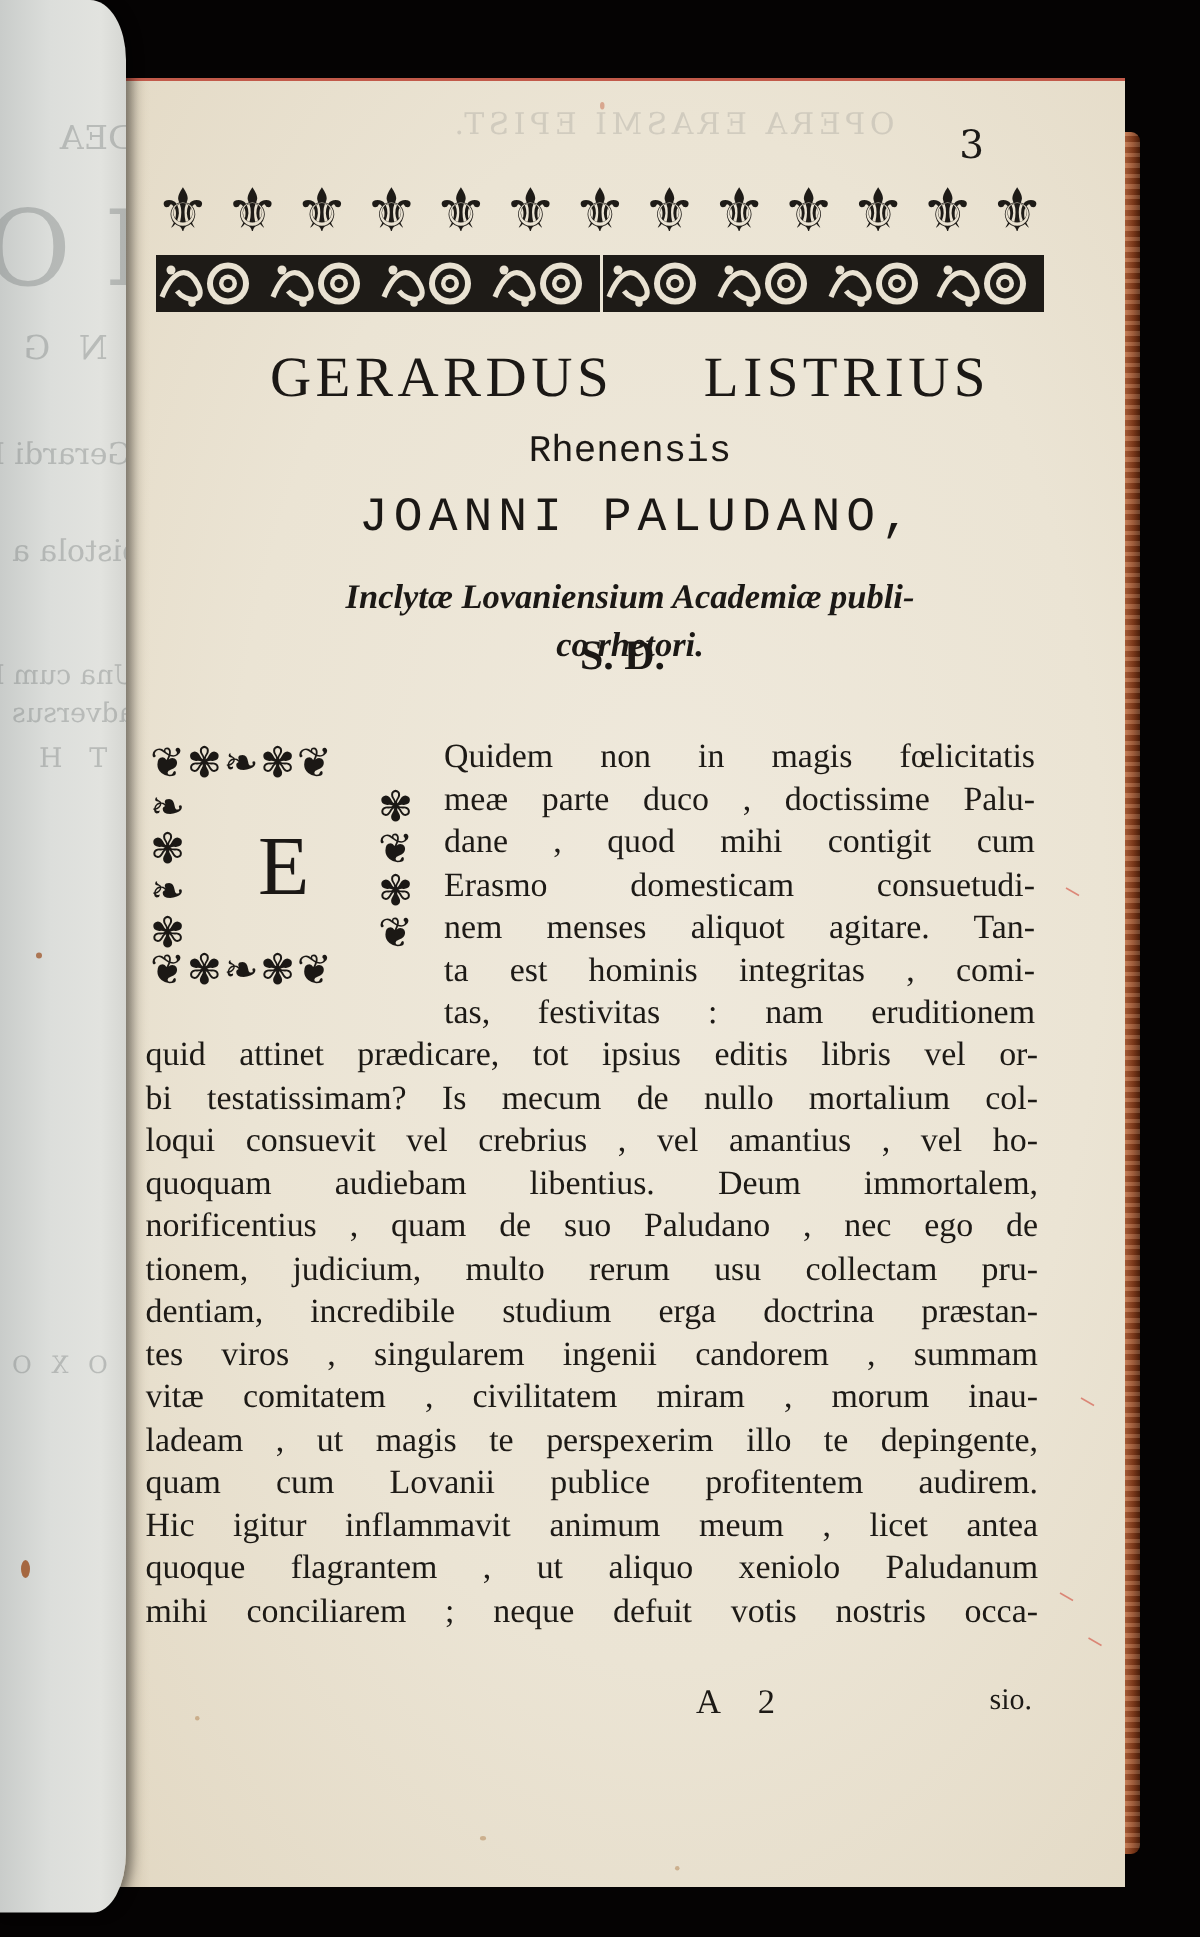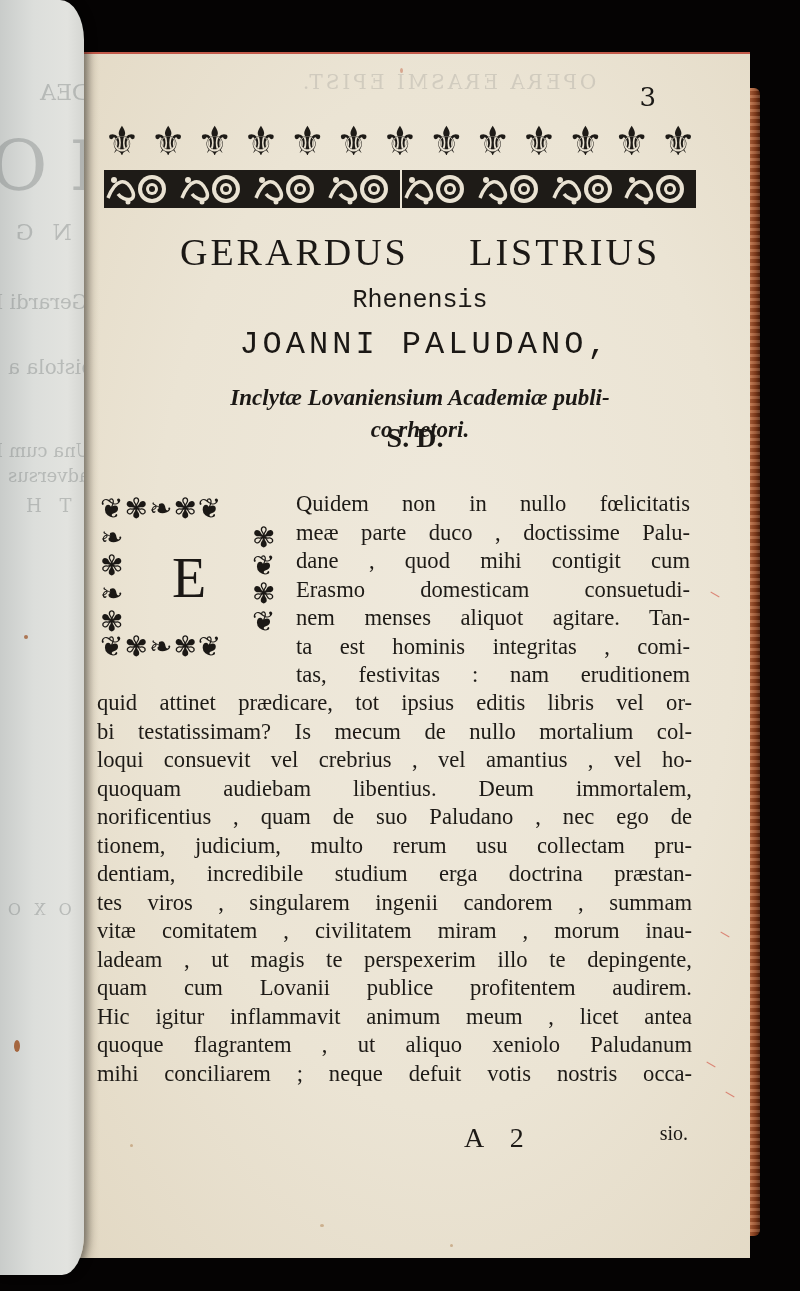--- a/index.html
+++ b/index.html
@@ -62,21 +62,21 @@
     .init-bottom { left: 0; bottom: 0; }
     .init-left { left: 0; top: 30px; width: 30px; line-height: 28px; }
     .init-right { right: 0; top: 30px; width: 34px; line-height: 28px; }
     .init-letter { position: absolute; left: 72px; top: 52px; font-size: 56px; font-family: "Liberation Serif", serif; }
 
     .body-text { position: absolute; left: 27px; width: 595px; color: #1d1a16; font-family: "Liberation Serif", serif; font-size: 22.6px; }
     .body-text .line { display: block; height: 28.5px; line-height: 28.5px; text-align: justify; text-align-last: justify; white-space: nowrap; overflow: hidden; }
     .wrap-lines { left: 226px; width: 394px; top: 436px; }
     .full-lines { top: 635px; }
 
-    .signature-mark { position: absolute; left: 394px; top: 1068px; font-size: 28px; font-family: "Liberation Serif", serif; letter-spacing: 10px; color: #1d1a16; }
+    .signature-mark { position: absolute; left: 394px; top: 1068px; font-size: 23px; font-family: "Liberation Serif", serif; letter-spacing: 10px; color: #1d1a16; }
     .catchword { position: absolute; right: 62px; top: 1068px; font-size: 20px; font-family: "Liberation Serif", serif; color: #1d1a16; }
 
     .speck { position: absolute; border-radius: 50%; background: #b0804e; opacity: 0.5; }
     .red-speck { position: absolute; width: 10px; height: 1px; background: #d24a3a; opacity: 0.6; transform: rotate(30deg); }
   </style>
 </head>
 <body>
 
 <div class="left-page">
   <span class="ghost" style="left:40px; top:80px; font-size:22px;">IDEA</span>
@@ -160,21 +160,21 @@
       <div>✾</div>
       <div>❦</div>
       <div>✾</div>
       <div>❦</div>
     </div>
     <div class="init-border init-bottom">❦✾❧✾❦</div>
     <div class="init-letter">E</div>
   </div>
 
   <div class="body-text wrap-lines">
-    <span class="line">Quidem non in nullo fœlicitatis</span>
+    <span class="line">Quidem non in magis fœlicitatis</span>
     <span class="line">meæ parte duco , doctissime Palu-</span>
     <span class="line">dane , quod mihi contigit cum</span>
     <span class="line">Erasmo domesticam consuetudi-</span>
     <span class="line">nem menses aliquot agitare. Tan-</span>
     <span class="line">ta est hominis integritas , comi-</span>
     <span class="line">tas, festivitas : nam eruditionem</span>
   </div>
 
   <div class="body-text full-lines">
     <span class="line">quid attinet prædicare, tot ipsius editis libris vel or-</span>

